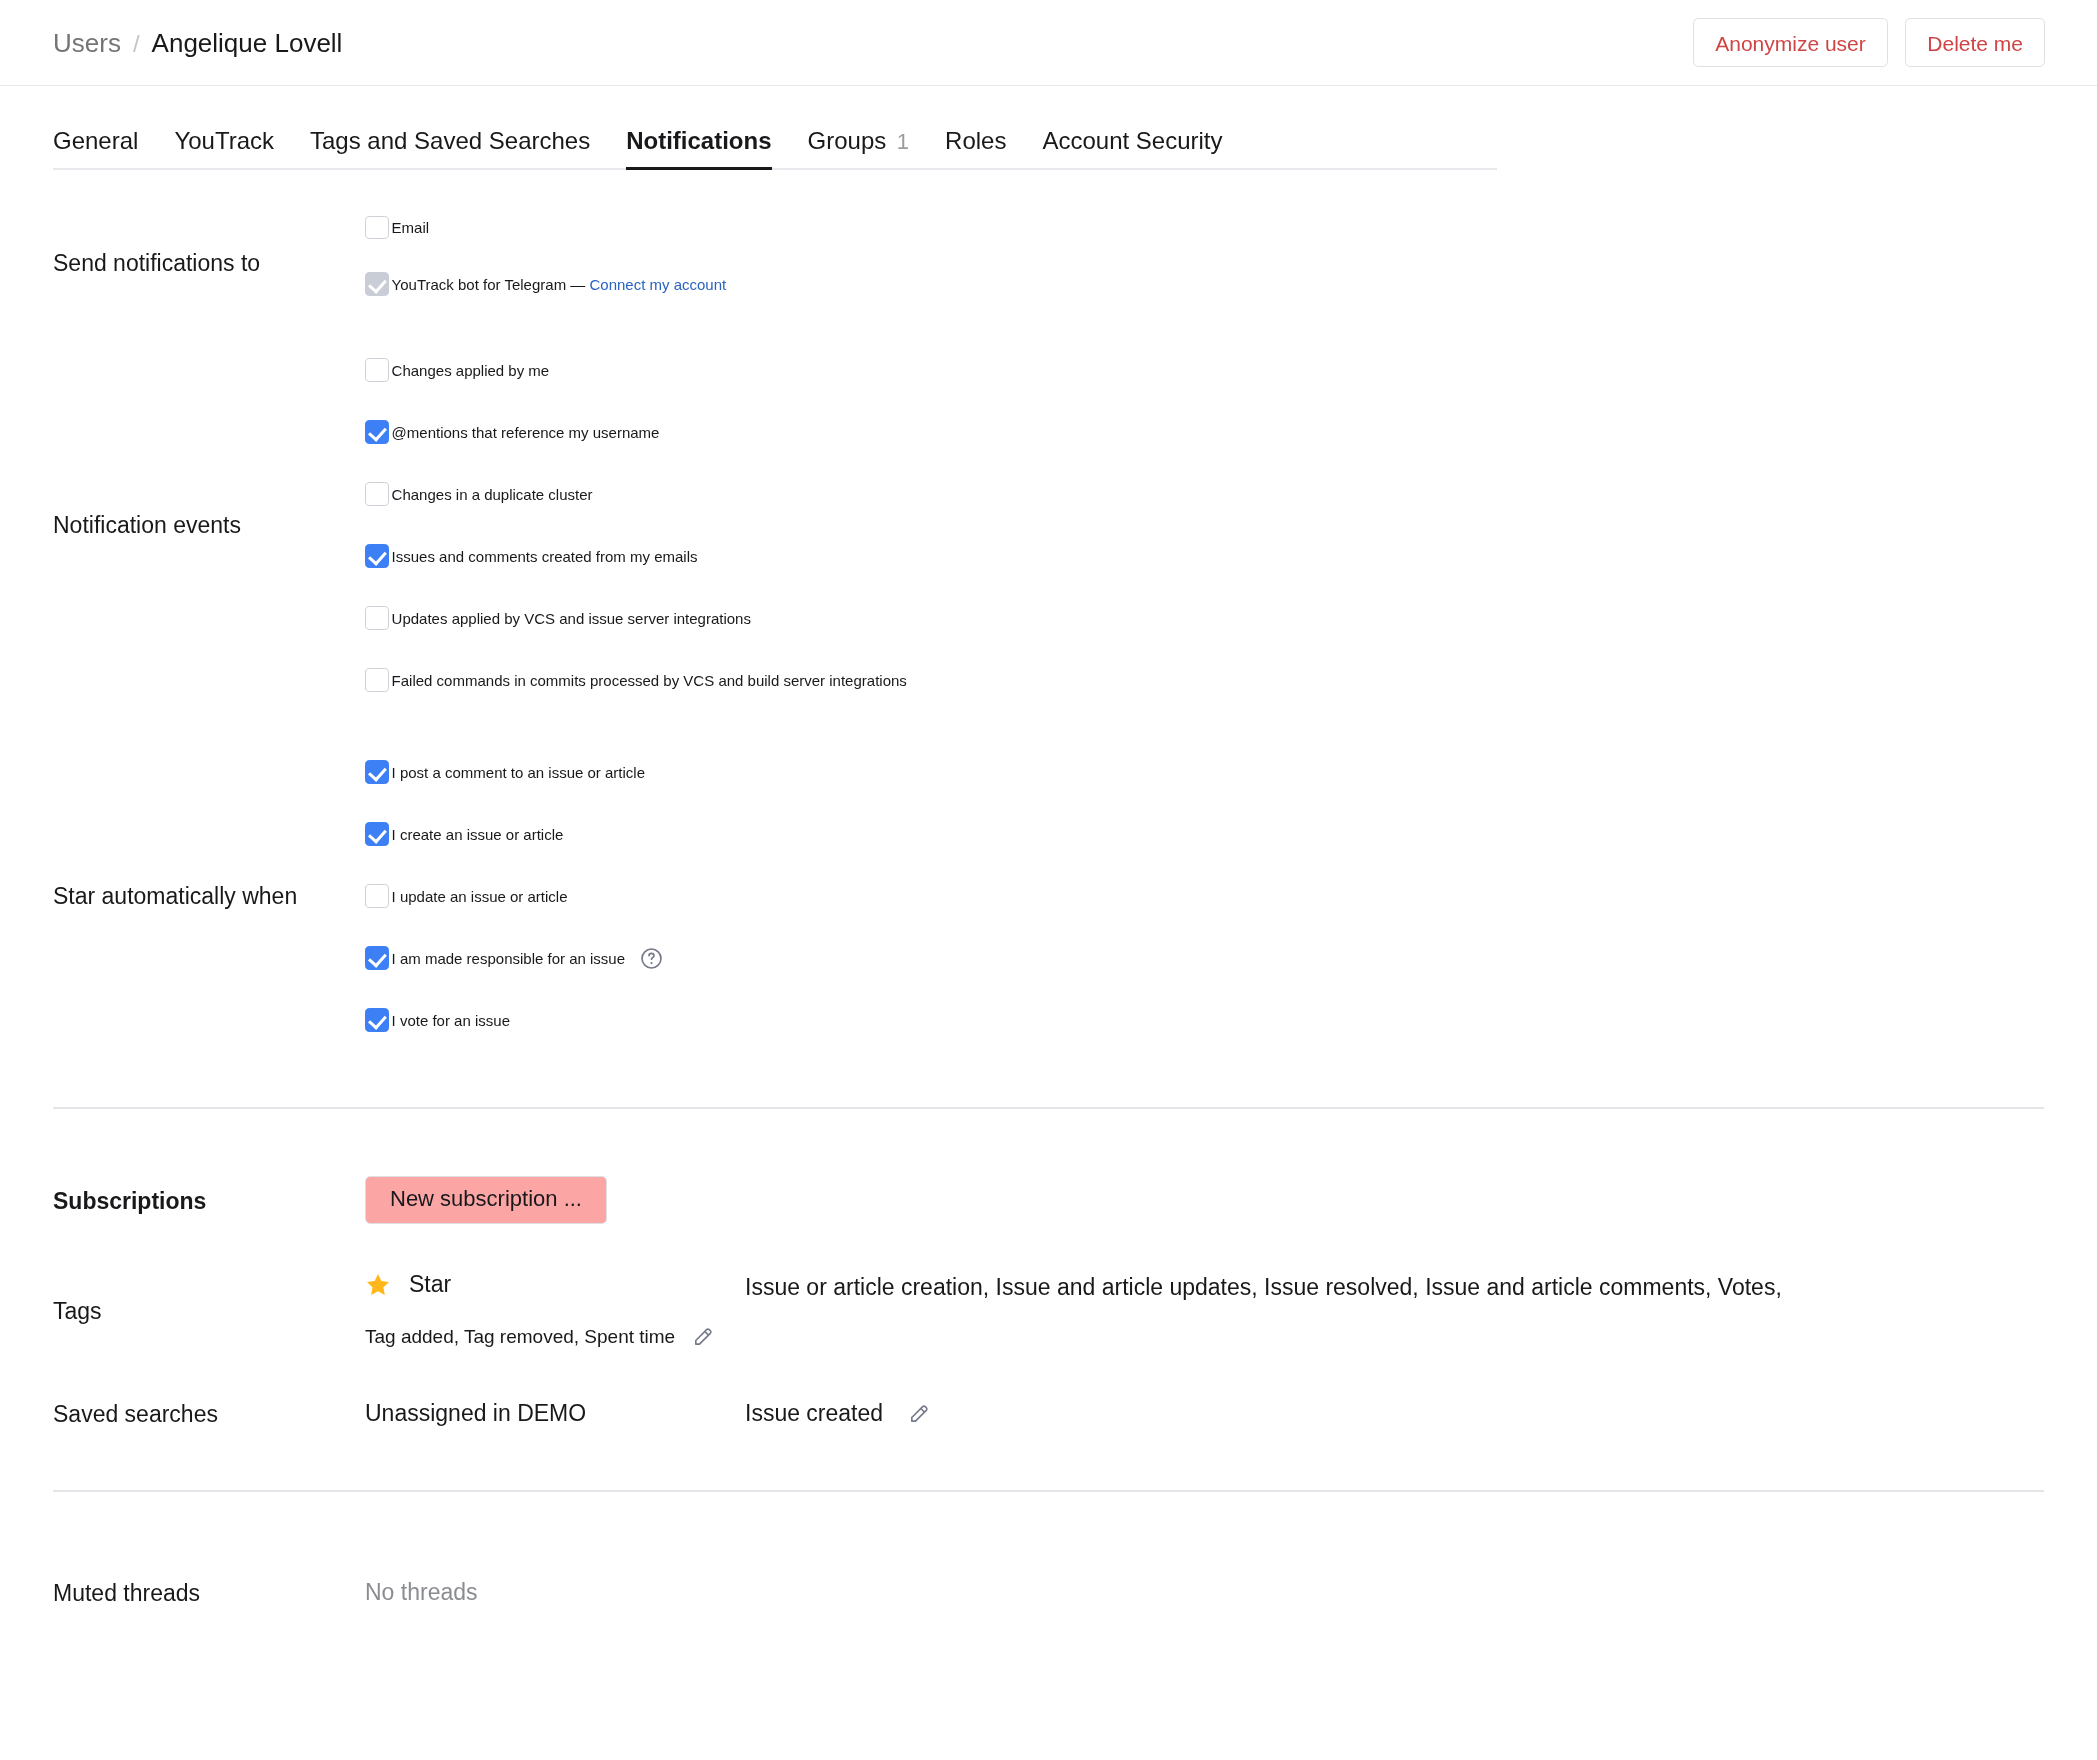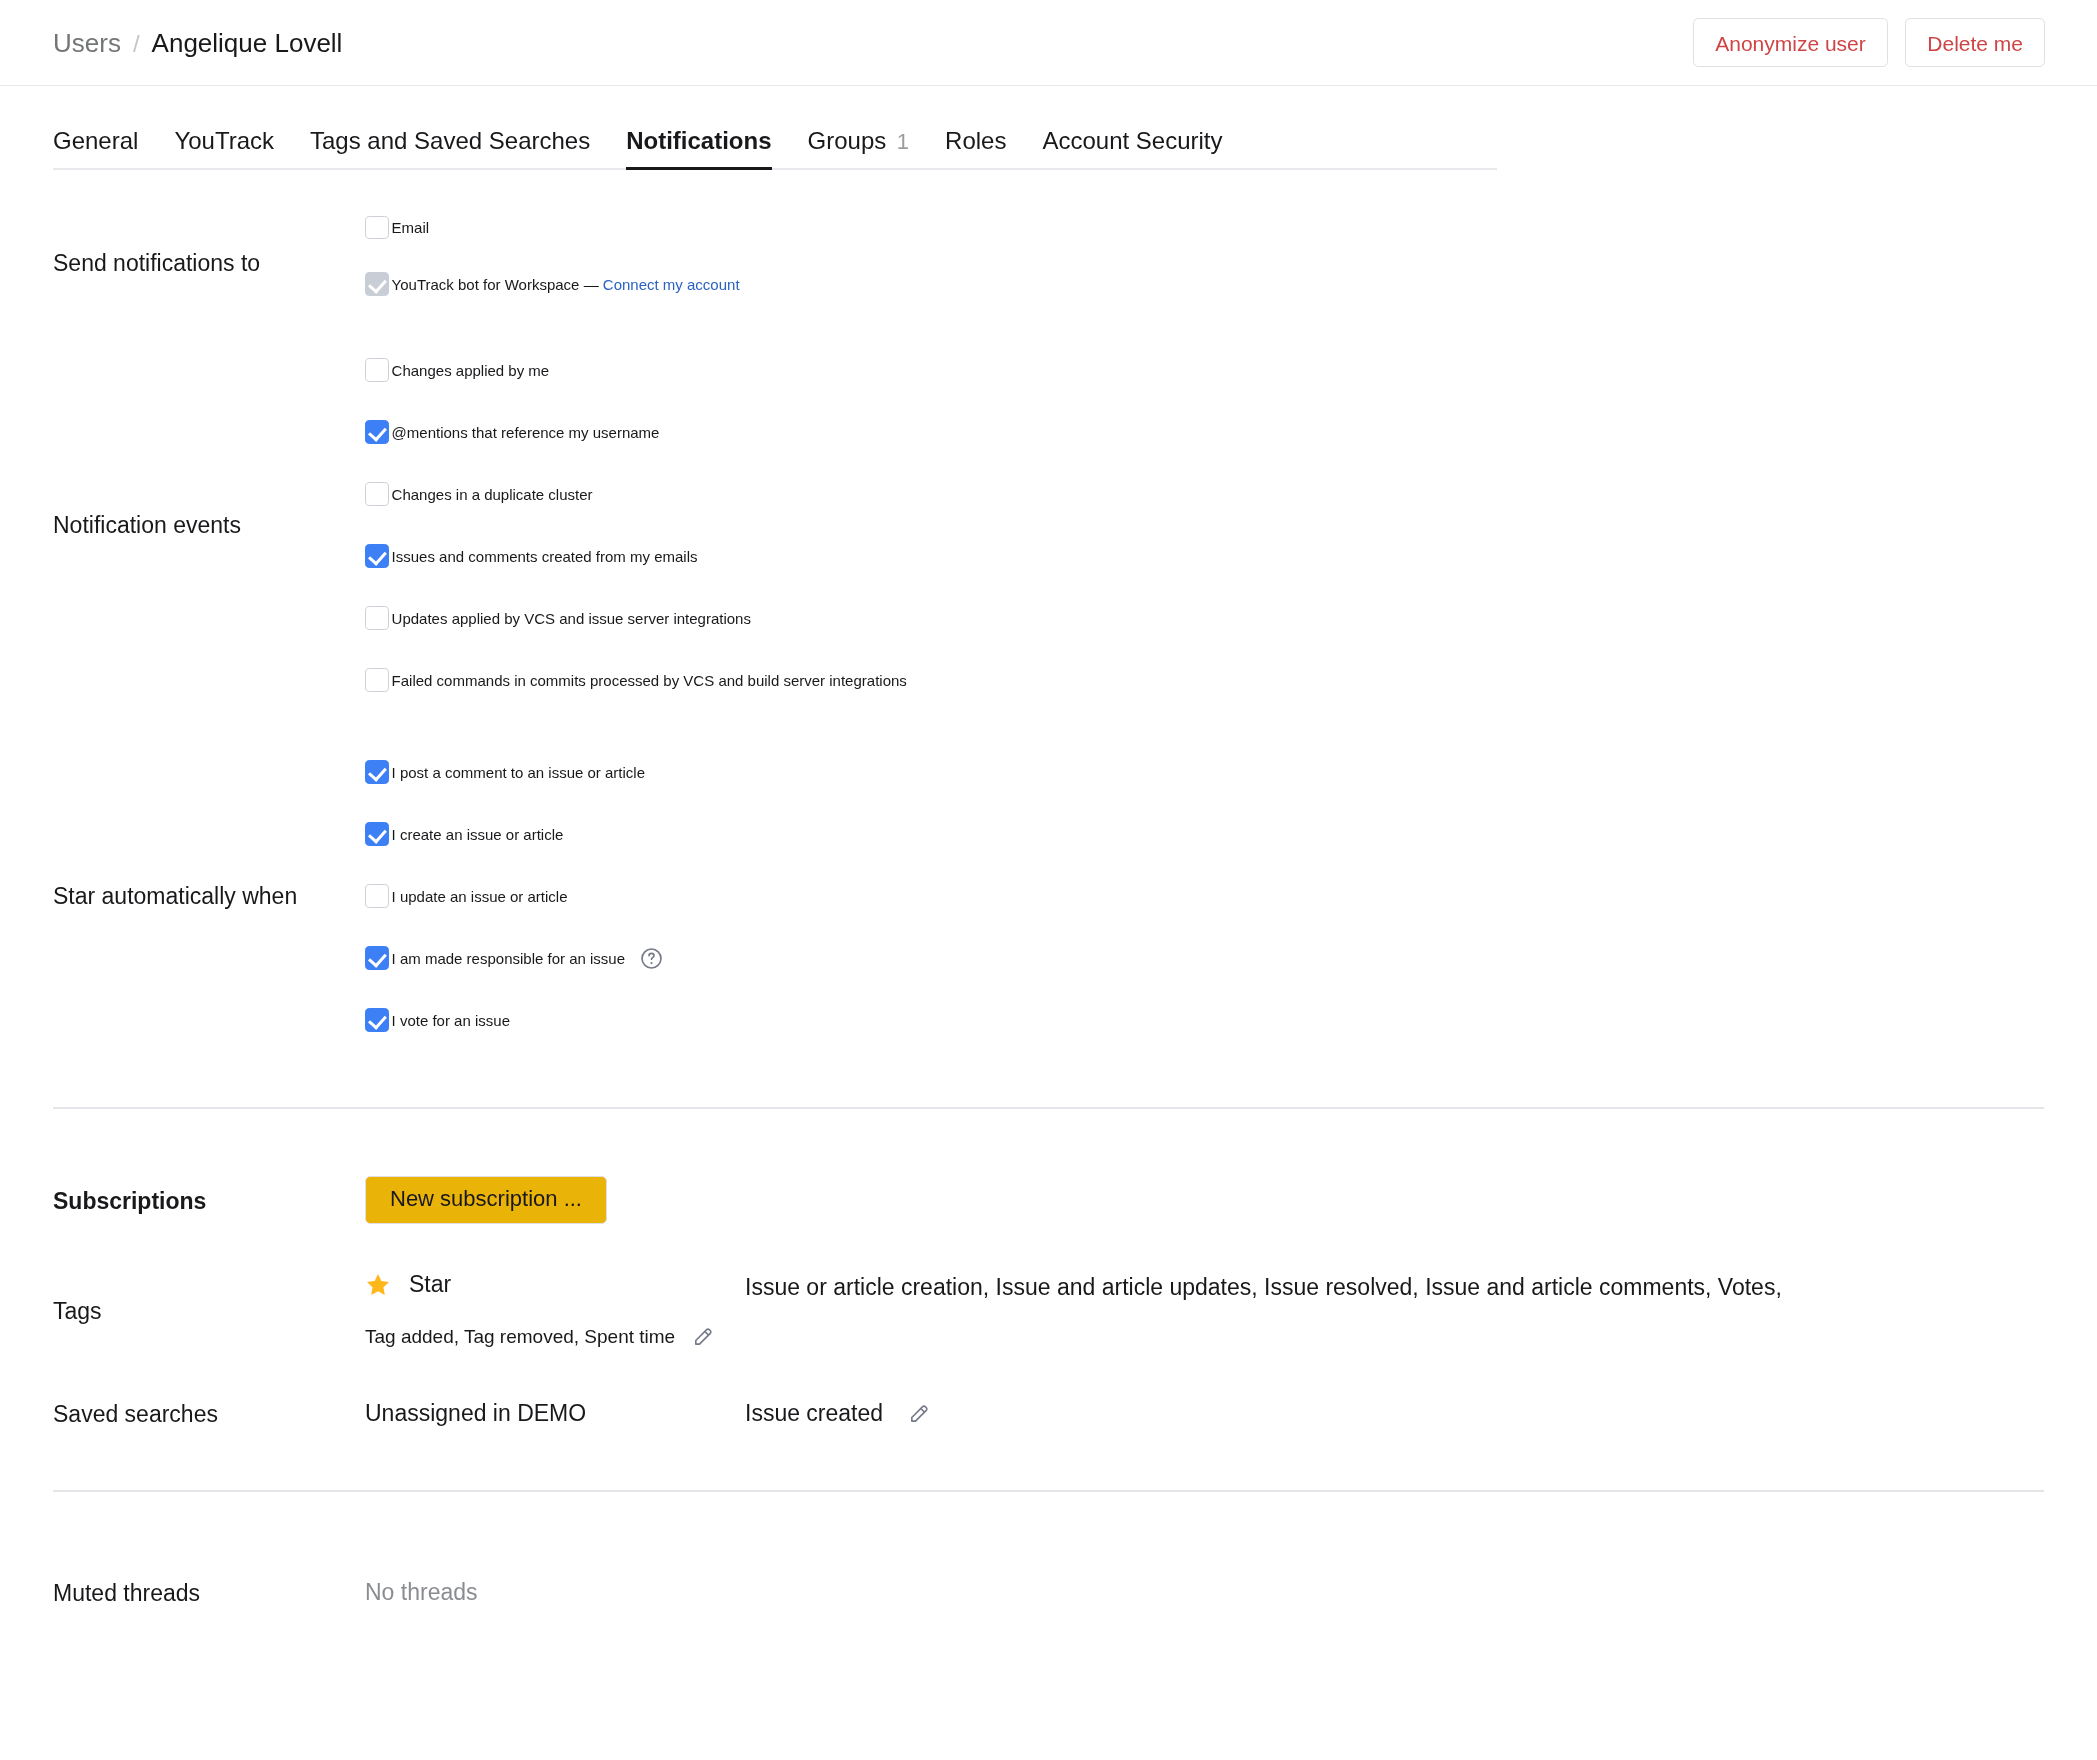--- a/index.html
+++ b/index.html
@@ -192,21 +192,21 @@
     border-top: 2.3px solid #e4e5e9;
     margin: 0;
     width: 1991px;
   }
 
   
   .btn-plain {
     font-family: "Liberation Sans", sans-serif;
     font-size: 22px;
     color: #19191c;
-    background: #eab308;
+    background: #fca5a5;
     border: 1.5px solid #dfe0e3;
     border-radius: 5.3px;
     padding: 11.4px 24px 13px 24px;
     line-height: 1;
     cursor: pointer;
   }
 
   .sub-row {
     display: flex;
     align-items: flex-start;
@@ -306,21 +306,21 @@
     <div class="row-body">
 
       <div class="check-line" style="height:43px;">
         <span class="cb"></span>
         <span class="cb-label">Email</span>
       </div>
 
       <div class="check-line" style="height:70px;">
         <span class="cb disabled-checked"></span>
         <span class="cb-label">
-          <span>YouTrack bot for Workspace</span>
+          <span>YouTrack bot for Telegram</span>
           <span class="dash-sep">—</span>
           <a class="inline-link" href="#">Connect my account</a>
         </span>
       </div>
 
     </div>
   </div>
 
   <div class="row" style="margin-top:20px;">
     <div class="row-label">Notification events</div>

